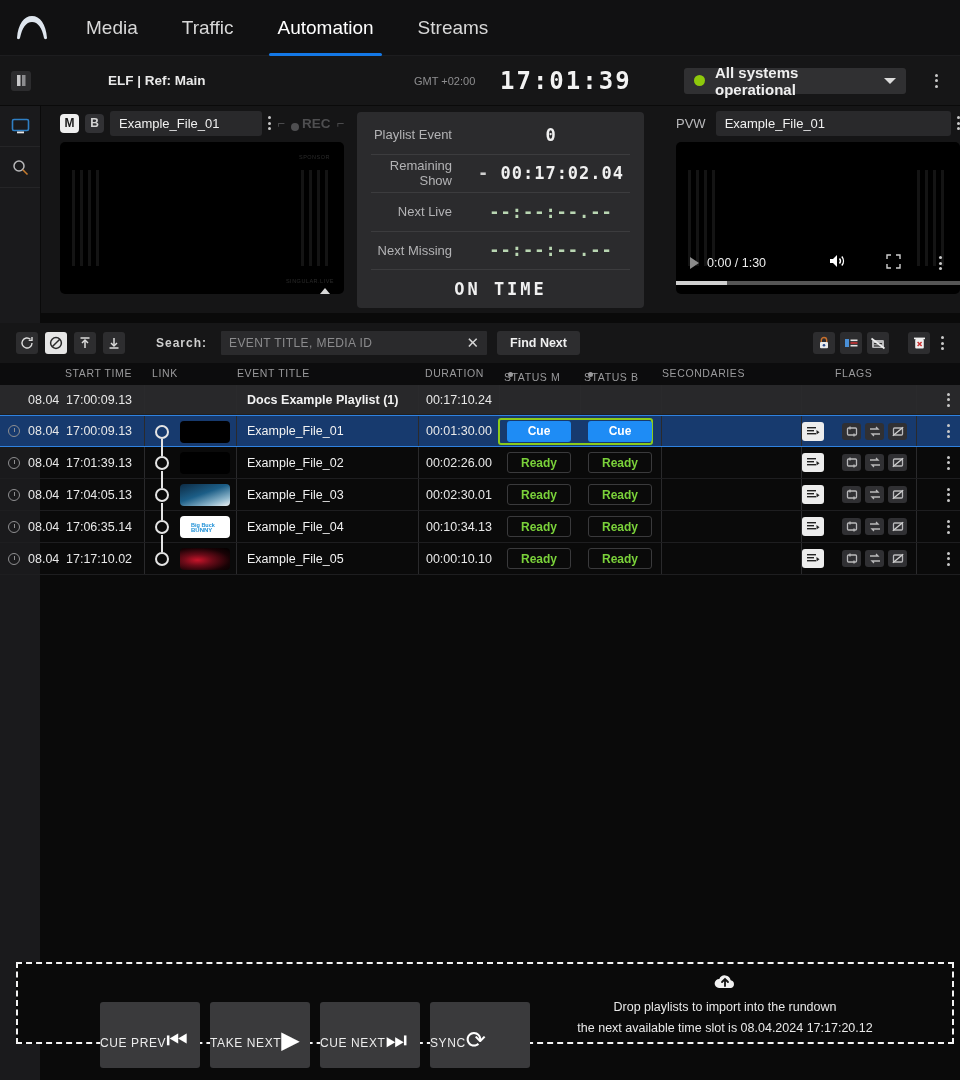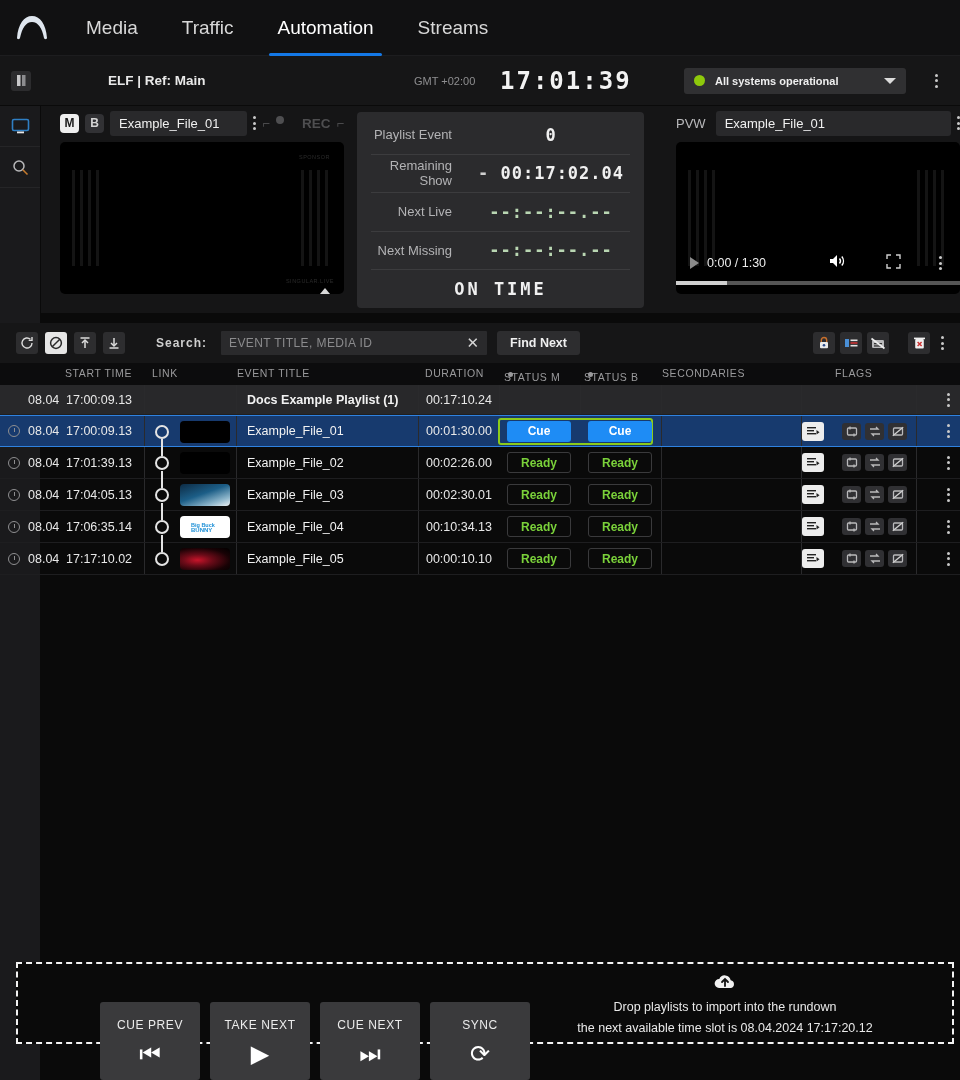--- a/index.html
+++ b/index.html
@@ -46,21 +46,21 @@
     position: absolute; left: 500px; font-size: 24px; letter-spacing: 2px;
     color: #f2f2f2; font-family: "DejaVu Sans Mono", monospace; font-weight: bold;
     text-shadow: 0 0 1px #000;
   }
   #sysstatus {
     position: absolute; left: 684px; width: 222px; height: 26px;
     background: #303032; border-radius: 3px;
     display:flex; align-items:center; gap:10px; padding: 0 10px; cursor:pointer;
   }
   .dot-green { width: 11px; height: 11px; border-radius: 50%; background: #8ec90b; }
-  #sysstatus .txt { font-size: 11px; font-weight: bold; color: #efefef; flex:1; }
+  #sysstatus .txt { font-size: 15px; font-weight: bold; color: #efefef; flex:1; }
   .caret { width:0;height:0;border-left:6px solid transparent;border-right:6px solid transparent;border-top:6px solid #dcdcdc; }
   .kebab { display:flex; flex-direction:column; gap:2.5px; align-items:center; cursor:pointer; }
   .kebab i { width:3px;height:3px;border-radius:50%;background:#c9c9c9;display:block; }
   #hdr-kebab { position:absolute; right: 22px; }
 
   
   #leftrail {
     position:absolute; left:0; top:106px; width:41px; bottom:0;
     background:#1a1a1c; border-right:1px solid #0a0a0a;
   }
@@ -81,21 +81,21 @@
     width:19px;height:19px;border-radius:4px;font-size:12px;font-weight:bold;
     display:flex;align-items:center;justify-content:center; cursor:pointer;
   }
   .badge.on { background:#efefef; color:#1a1a1a; }
   .badge.off { background:#313134; color:#d4d4d4; }
   .mon-field {
     flex:1; height:25px; background:#29292b; border-radius:3px;
     font-size:13px; color:#f0f0f0; display:flex; align-items:center; padding:0 9px; cursor:text;
   }
   .pvw-label { font-size:13px; color:#b9b9bb; padding-right:4px; }
-  #recind { display:flex; align-items:flex-start; gap:18px; color:#4e4e50; font-size:13.5px; font-weight:bold; }
+  #recind { display:flex; align-items:flex-end; gap:3px; color:#4e4e50; font-size:13.5px; font-weight:bold; }
   #recind .rdot { width:8px;height:8px;border-radius:50%;background:#4e4e50; }
   .brk { color:#4a4a4c; font-size:13px; }
 
   .screen {
     height: 152px; background:#000; border-radius:5px; position:relative; overflow:hidden;
   }
   .bars { position:absolute; top:0; bottom:0; display:flex; gap:5px; }
   .bars.left { left: 12px; }
   .bars.right { right: 16px; }
   .bars b { display:block; width:3px; background:#141414; margin-top:28px; height:96px; }
@@ -215,22 +215,22 @@
     border:2px dashed #f2f2f2; background:#0a0a0a;margin-left:10px;
   }
   #dropinner { position:absolute; left:0; right:0; top:8px; text-align:center; }
   #dropinner .cloud { margin-bottom:4px; }
   #dropinner .l1 { font-size:12.5px; color:#e9e9e9; margin-bottom:7px; }
   #dropinner .l2 { font-size:12.5px; color:#e9e9e9; }
   #dropcol { position:absolute; left:480px; right:0; top:0; }
 
   #transport { position:absolute; left:100px; top:1002px; display:flex; gap:10px; }
   .tpbtn {
-    width:100px; height:78px; background:#3a3a3c; border-radius:3px;
-    display:flex; flex-direction:column; align-items:center; cursor:pointer;
+    width:100px; height:66px; background:#3a3a3c; border-radius:3px;
+    display:flex; flex-direction:row; align-items:center; cursor:pointer;
   }
   .tpbtn .lab { font-size:12px; letter-spacing:.6px; color:#ececec; margin-top:16px; }
   .tpbtn .gly { font-size:24px; color:#fff; margin-top:10px; line-height:1; }
 </style>
 </head>
 <body>
 
 <div id="topnav">
   <div id="logo">
     <svg viewBox="0 0 34 30">

